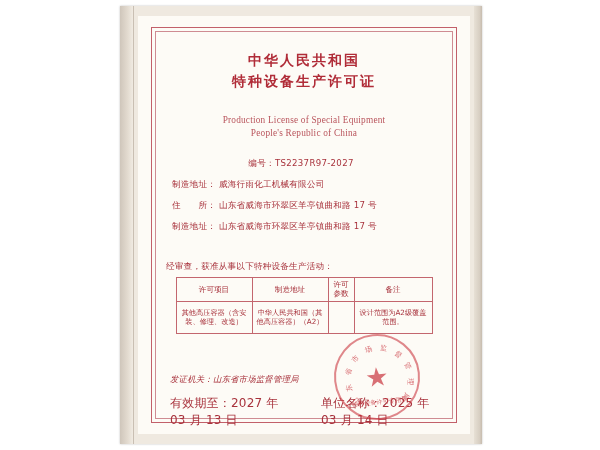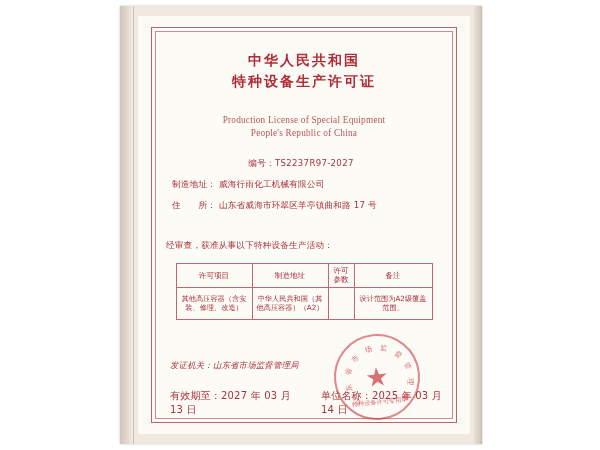--- a/index.html
+++ b/index.html
@@ -114,21 +114,21 @@
 
   .approve {
     margin-top: 28px;
     font-size: 8.6px;
     color: #a8323c;
     padding-left: 4px;
     letter-spacing: .2px;
   }
 
   table.lic {
-    margin: 11px auto 0 auto;
+    margin: 4px auto 0 auto;
     width: 256px;
     border-collapse: collapse;
     font-size: 7.2px;
     color: #a8323c;
     table-layout: fixed;
   }
   table.lic th, table.lic td {
     border: 0.8px solid #c3666e;
     text-align: center;
     vertical-align: middle;
@@ -144,22 +144,22 @@
 
   .issuer {
     margin-top: 40px;
     font-size: 8.4px;
     color: #a8323c;
     padding-left: 8px;
     letter-spacing: .2px;
     font-style: italic;
   }
   .bottom-row {
-    margin-top: 18px;
-    font-size: 10px;
+    margin-top: 10px;
+    font-size: 12px;
     color: #a8323c;
     padding-left: 8px;
     letter-spacing: .2px;
     display: flex;
     gap: 26px;
   }
 
   
   .seal {
     position: absolute;
@@ -223,20 +223,23 @@
 
         <div class="code-row">
           <span>编号：</span><span>TS2237R97-2027</span>
         </div>
 
         <div class="field">
           <span class="lab">制造地址：</span><span class="val">威海行雨化工机械有限公司</span>
         </div>
         <div class="field">
           <span class="lab">住　　所：</span><span class="val">山东省威海市环翠区羊亭镇曲和路 17 号</span>
+        </div>
+        <div class="field">
+          <span class="lab">制造地址：</span><span class="val">山东省威海市环翠区羊亭镇曲和路 17 号</span>
         </div>
 
         <div class="approve">经审查，获准从事以下特种设备生产活动：</div>
 
         <table class="lic">
           <colgroup>
               <col class="c1">
               <col class="c2">
               <col class="c3">
               <col class="c4">

